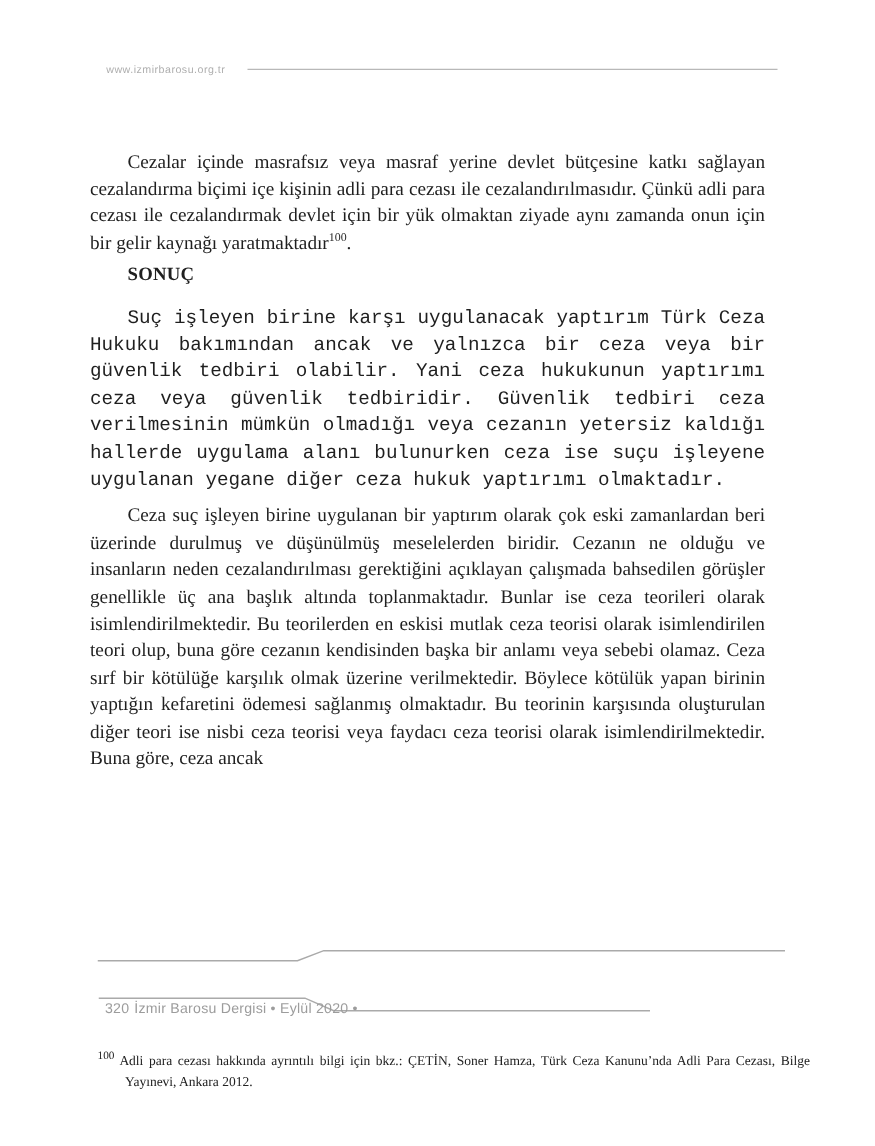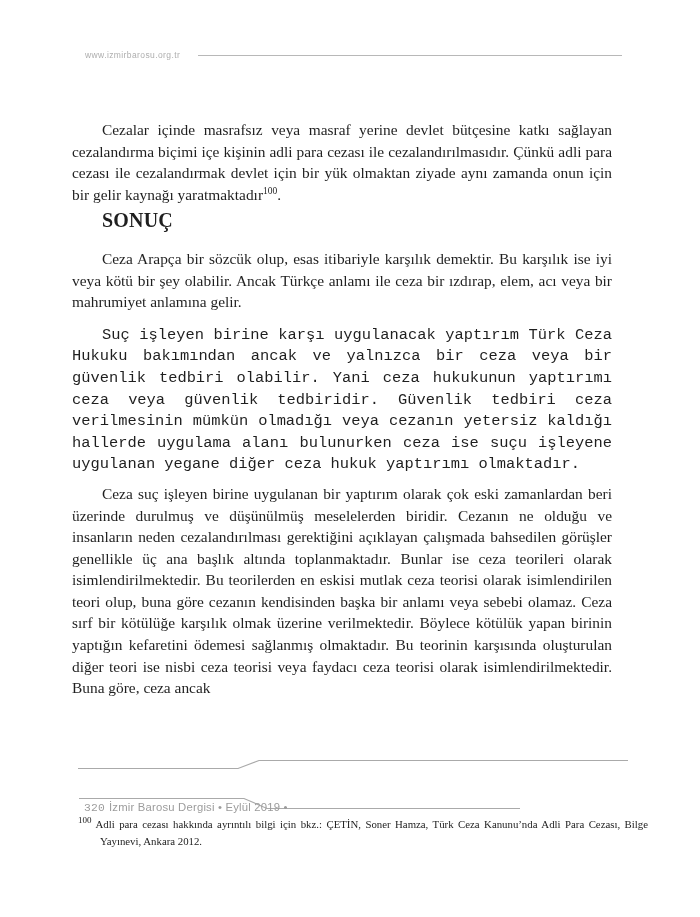--- a/index.html
+++ b/index.html
@@ -51,21 +51,21 @@
     line-height: 21.6px;
     text-align: justify;
   }
   .article-body p {
     margin: 0;
     text-indent: 30px;
   }
   .section-heading {
     margin: 0;
     margin-top: 5px;
-    font-size: 20px;
+    font-size: 15px;
     line-height: 21.6px;
     font-weight: bold;
     text-indent: 30px;
     letter-spacing: 0.2px;
   }
   .para-2 { margin-top: 17px !important; }
   .para-3 { margin-top: 16px !important; }
   .para-4 { margin-top: 12px !important; font-family: Liberation Mono, monospace; }
   .para-5 { margin-top: 7px !important; }
   .fn-ref {
@@ -80,21 +80,21 @@
     position: absolute;
     pointer-events: none;
   }
   #footnote-sep { left: 78px; top: 756px; }
   #footer-sep   { left: 78px; top: 794px; }
 
   
   .footnote {
     position: absolute;
     left: 78px;
-    top: 781px;
+    top: 806px;
     width: 548px;
     font-size: 10.8px;
     line-height: 17px;
     text-align: justify;
     padding-left: 22px;
     text-indent: -22px;
     color: #222222;
     margin-top: 35px;
   }
   .footnote .fn-marker {
@@ -108,52 +108,51 @@
   .page-footer {
     position: absolute;
     left: 84px;
     top: 801px;
     font-family: "Liberation Sans", "DejaVu Sans", sans-serif;
     font-size: 11.3px;
     letter-spacing: 0.2px;
     color: #9c9c9c;
     white-space: nowrap;
   }
-  .page-footer .footer-page-number { margin-right: 4px; font-family: Liberation Mono, monospace; }
+  .page-footer .footer-page-number { margin-right: 4px; }
 </style>
 </head>
 <body>
 
 <div class="page">
 
   <header class="page-header">
     <span class="header-url">www.izmirbarosu.org.tr</span>
     <span class="header-rule"></span>
   </header>
 
   <main class="article-body">
     <p class="para-1"><span>Cezalar içinde masrafsız veya masraf yerine devlet bütçesine katkı sağlayan cezalandırma biçimi içe kişinin adli para cezası ile cezalandırılmasıdır. Çünkü adli para cezası ile cezalandırmak devlet için bir yük olmaktan ziyade aynı zamanda onun için bir gelir kaynağı yaratmaktadır</span><sup class="fn-ref">100</sup><span>.</span></p>
 
     <h2 class="section-heading">SONUÇ</h2>
 
 
-    <p class="para-3">Ceza Arapça bir sözcük olup, esas itibariyle karşılık demektir. Bu karşılık ise iyi veya kötü bir şey olabilir. Ancak Türkçe anlamı ile ceza bir ızdırap, elem, acı veya bir mahrumiyet anlamına gelir.</p>
 
     <p class="para-4">Suç işleyen birine karşı uygulanacak yaptırım Türk Ceza Hukuku bakımından ancak ve yalnızca bir ceza veya bir güvenlik tedbiri olabilir. Yani ceza hukukunun yaptırımı ceza veya güvenlik tedbiridir. Güvenlik tedbiri ceza verilmesinin mümkün olmadığı veya cezanın yetersiz kaldığı hallerde uygulama alanı bulunurken ceza ise suçu işleyene uygulanan yegane diğer ceza hukuk yaptırımı olmaktadır.</p>
 
     <p class="para-5">Ceza suç işleyen birine uygulanan bir yaptırım olarak çok eski zamanlardan beri üzerinde durulmuş ve düşünülmüş meselelerden biridir. Cezanın ne olduğu ve insanların neden cezalandırılması gerektiğini açıklayan çalışmada bahsedilen görüşler genellikle üç ana başlık altında toplanmaktadır. Bunlar ise ceza teorileri olarak isimlendirilmektedir. Bu teorilerden en eskisi mutlak ceza teorisi olarak isimlendirilen teori olup, buna göre cezanın kendisinden başka bir anlamı veya sebebi olamaz. Ceza sırf bir kötülüğe karşılık olmak üzerine verilmektedir. Böylece kötülük yapan birinin yaptığın kefaretini ödemesi sağlanmış olmaktadır. Bu teorinin karşısında oluşturulan diğer teori ise nisbi ceza teorisi veya faydacı ceza teorisi olarak isimlendirilmektedir. Buna göre, ceza ancak</p>
   </main>
 
   <svg id="footnote-sep" class="sep-svg" width="552" height="16" viewBox="0 0 552 16">
     <polyline points="0,12.5 160,12.5 181,4.5 550,4.5" fill="none" stroke="#aaaaaa" stroke-width="1.2"></polyline>
   </svg>
 
   <p class="footnote"><sup class="fn-marker">100</sup><span>Adli para cezası hakkında ayrıntılı bilgi için bkz.: ÇETİN, Soner Hamza, Türk Ceza Kanunu’nda Adli Para Cezası, Bilge Yayınevi, Ankara 2012.</span></p>
 
   <svg id="footer-sep" class="sep-svg" width="445" height="18" viewBox="0 0 445 18">
     <polyline points="1,4.5 166,4.5 189,14.5 442,14.5" fill="none" stroke="#aaaaaa" stroke-width="1.2"></polyline>
   </svg>
 
   <footer class="page-footer">
-    <span class="footer-page-number">320</span><span>İzmir Barosu Dergisi • Eylül 2019 •</span>
+    <span class="footer-page-number">320</span><span>İzmir Barosu Dergisi • Eylül 2020 •</span>
   </footer>
 
 </div>
 
 </body></html>

